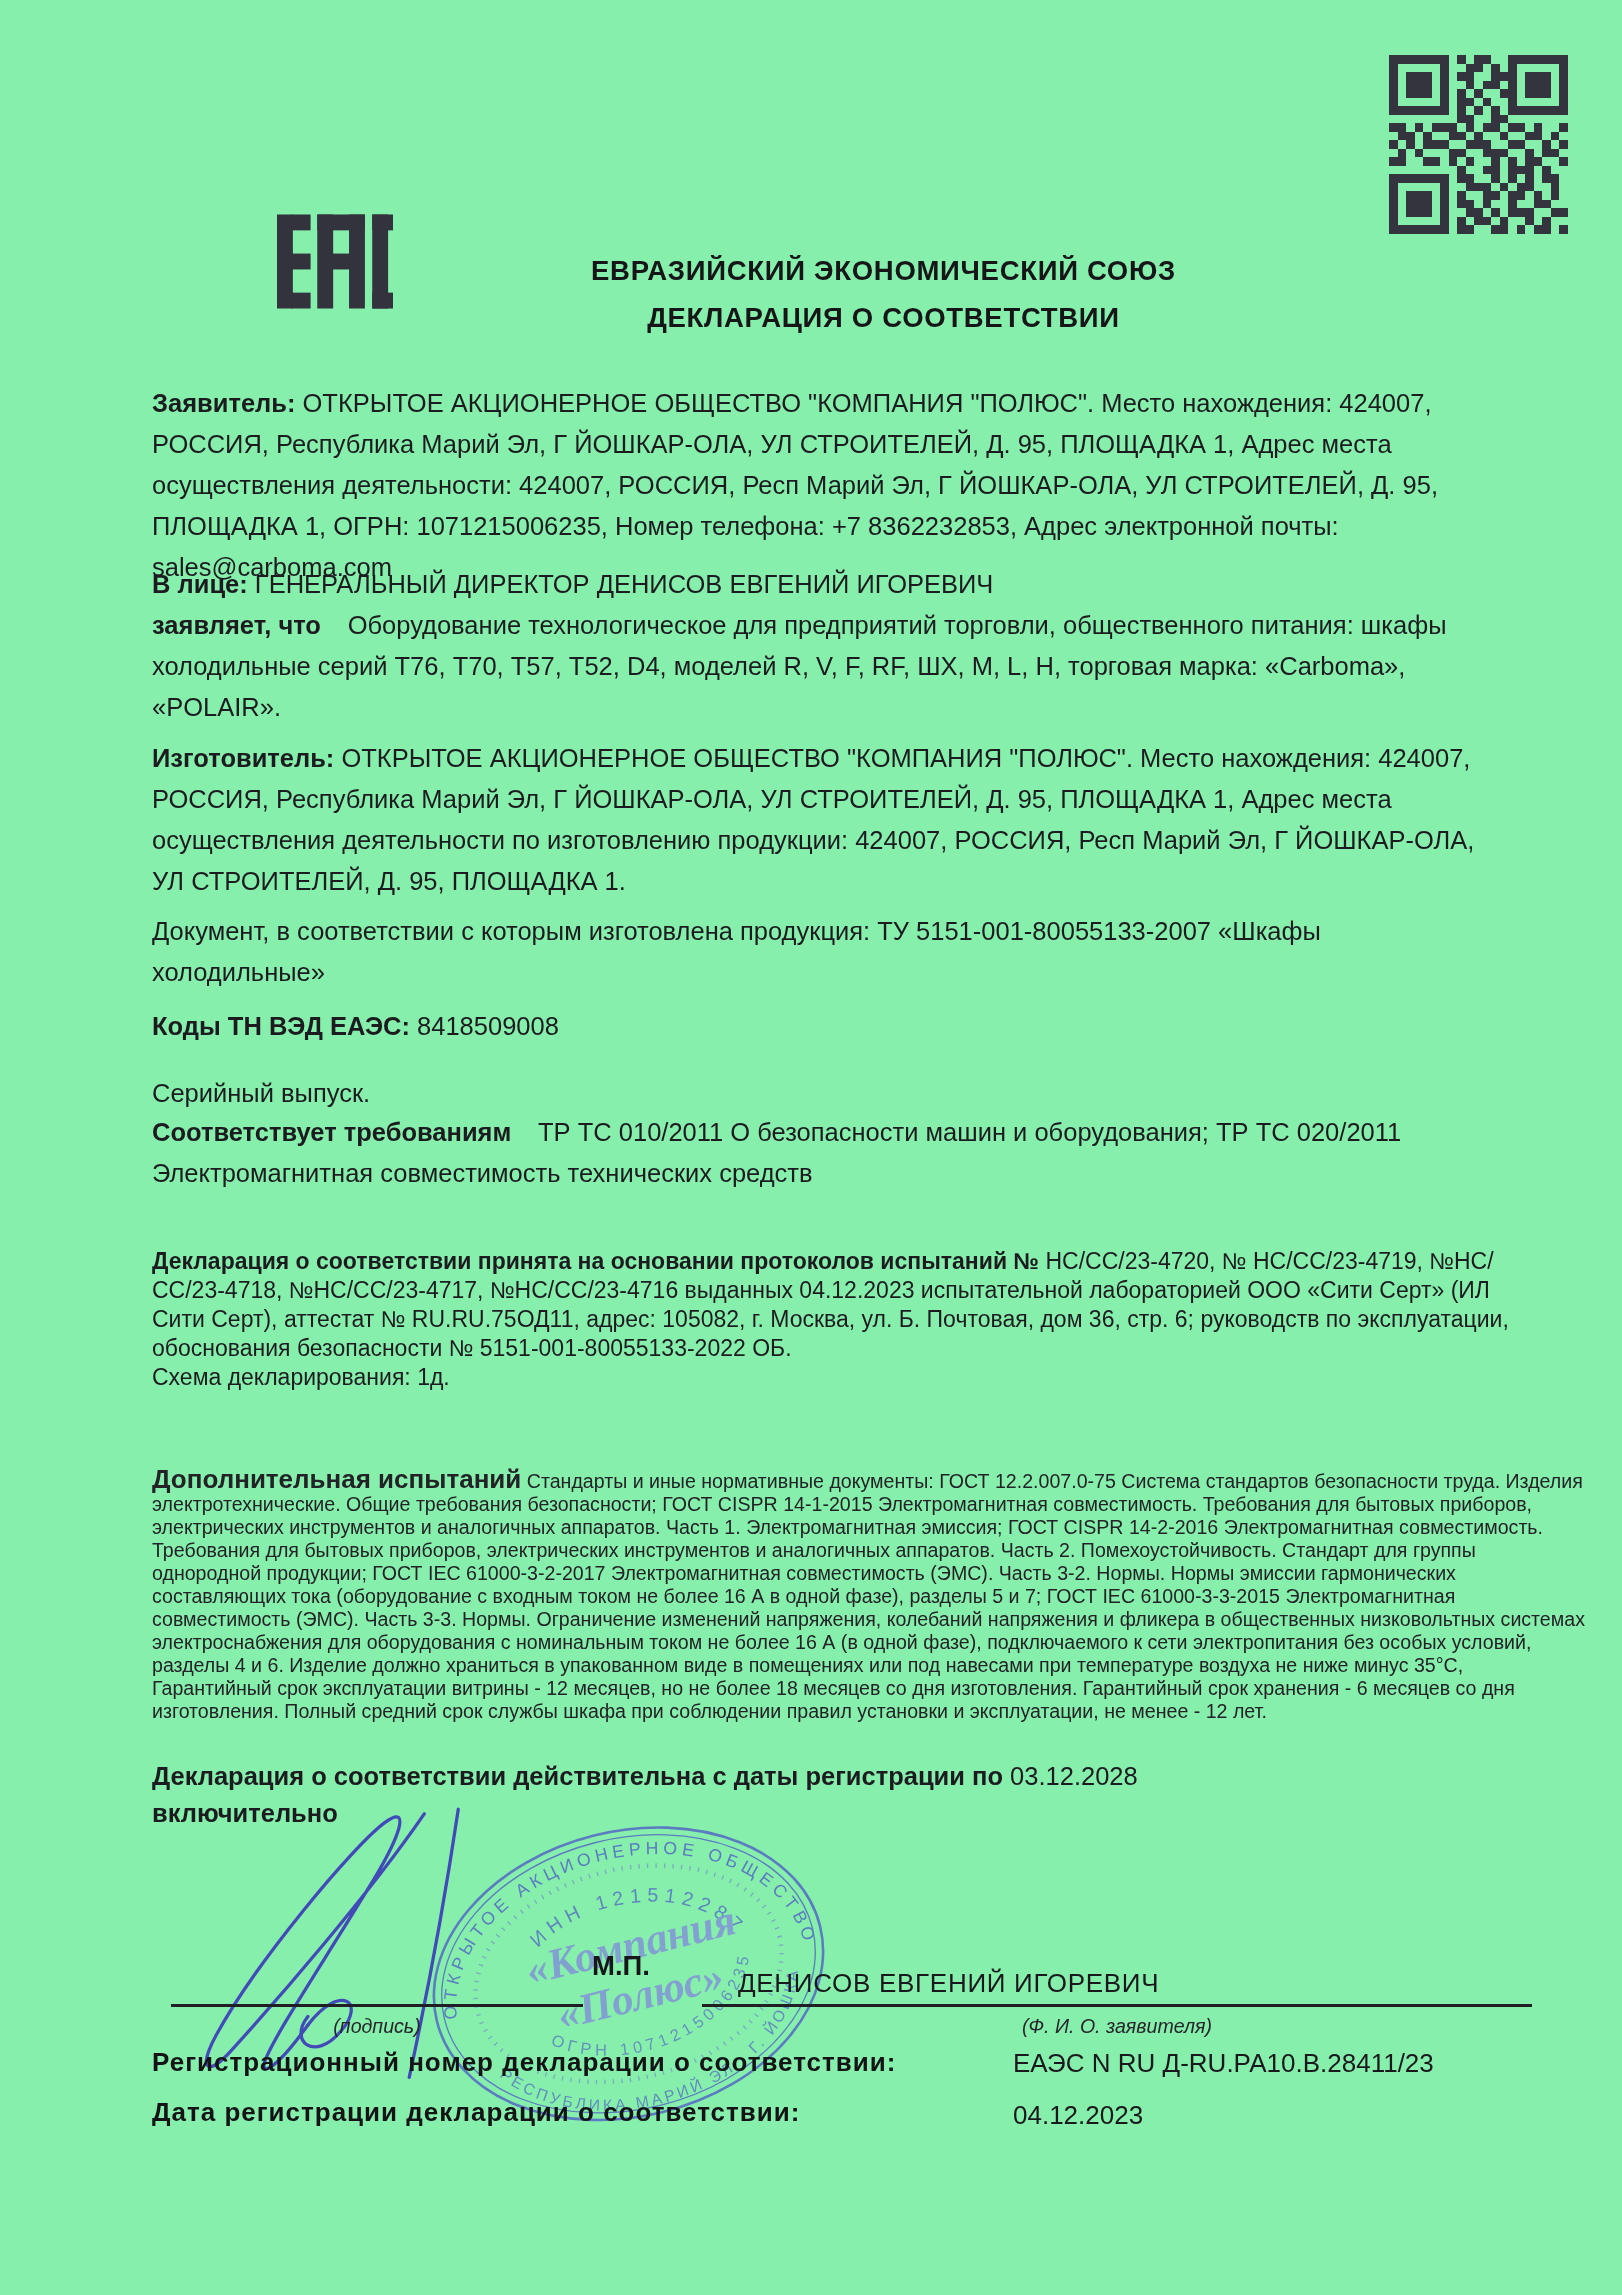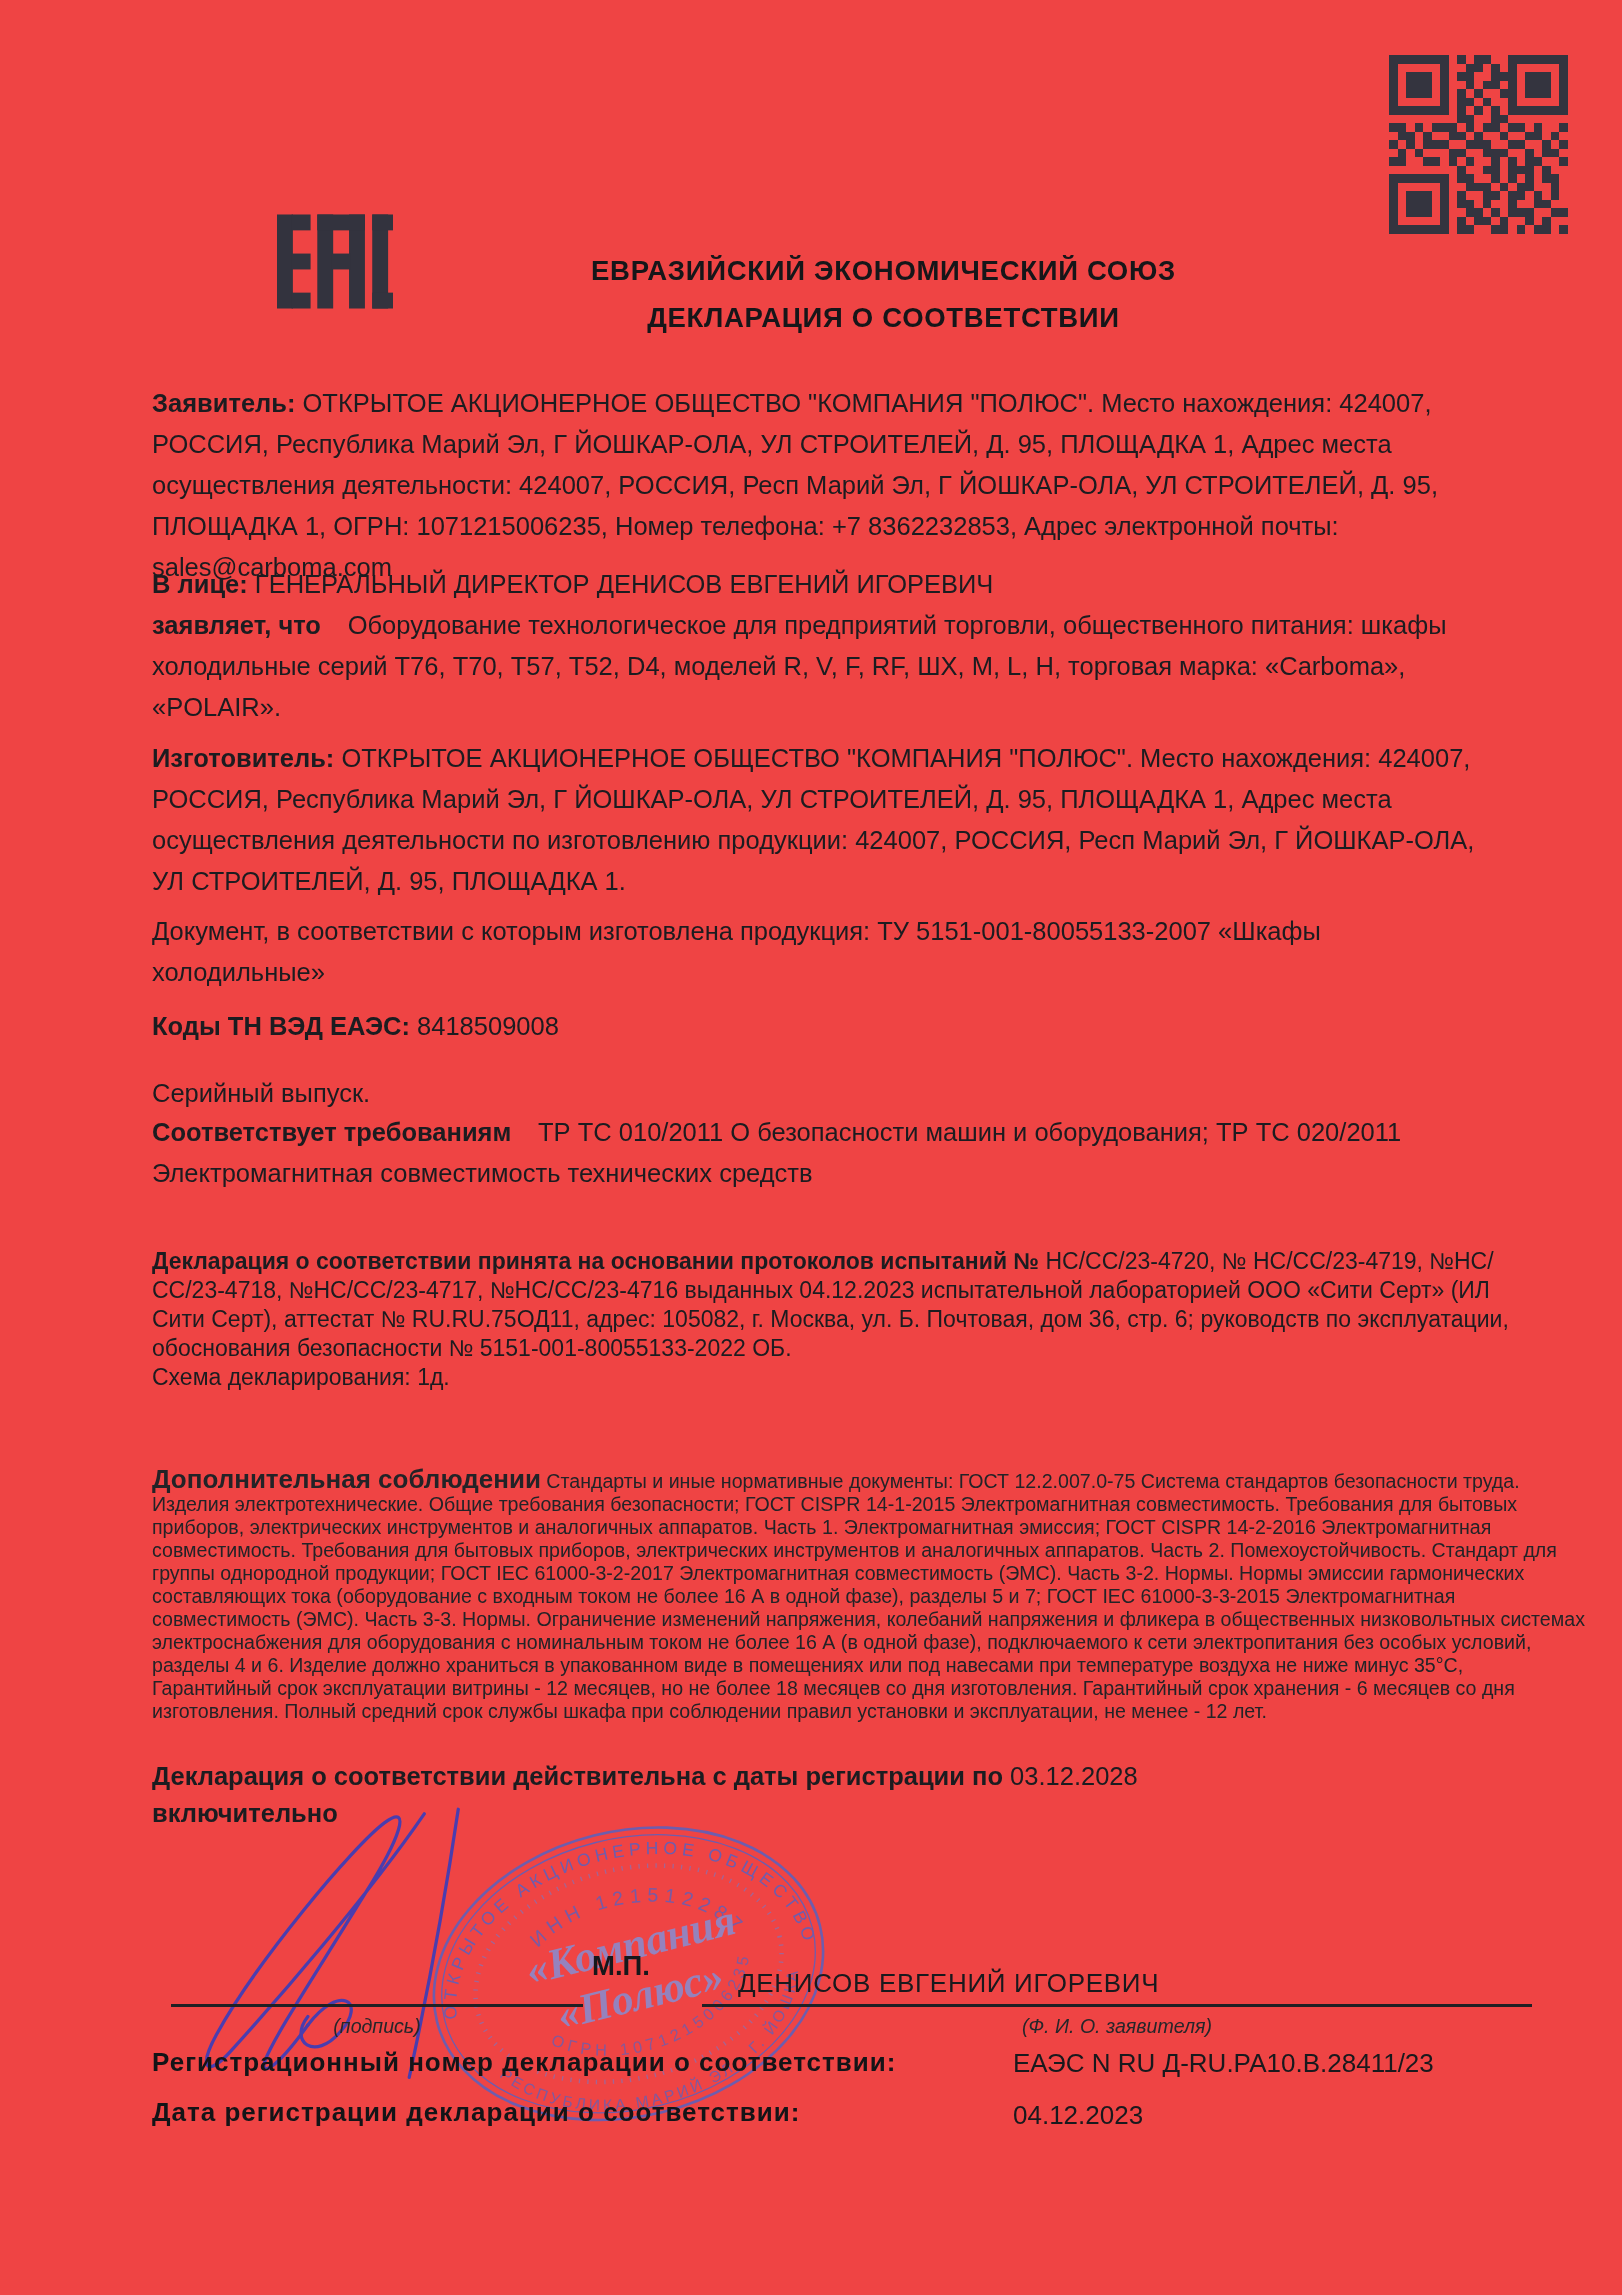--- a/index.html
+++ b/index.html
@@ -1,17 +1,17 @@
 <!DOCTYPE html>
 <html style="font-size:10.5px"><head>
 <meta charset="utf-8">
 <style>
   html,body{margin:0;padding:0;background:#ffffff;}
   .page{
-    position:relative;width:1623px;height:2295px;background:#ef4444;
+    position:relative;width:1623px;height:2295px;background:#86efac;
     font-family:"Liberation Sans", sans-serif;color:#1b1b1f;overflow:hidden;
   }
   .abs{position:absolute;}
   
   .title-wrap{left:152px;width:1463px;text-align:center;}
   .title{font-weight:bold;font-size:27.5px;letter-spacing:0.7px;color:#161619;}
   
   .qr{left:1389px;top:55px;}
   .qr-row{display:flex;height:8.5px;}
   .qm{width:8.5px;height:8.5px;}
@@ -593,21 +593,21 @@
 
   <div class="abs para para-basis" style="top:1247px;">
     <div>
       <span class="lead">Декларация о соответствии принята на основании протоколов испытаний №</span>
       <span>НС/СС/23-4720, № НС/СС/23-4719, №НС/СС/23-4718, №НС/СС/23-4717, №НС/СС/23-4716 выданных 04.12.2023 испытательной лабораторией ООО «Сити Серт» (ИЛ Сити Серт), аттестат № RU.RU.75ОД11, адрес: 105082, г. Москва, ул. Б. Почтовая, дом 36, стр. 6; руководств по эксплуатации, обоснования безопасности № 5151-001-80055133-2022 ОБ.</span>
     </div>
     <div>Схема декларирования: 1д.</div>
   </div>
 
   <div class="abs para para-fine" style="top:1468px;">
-    <span class="lead-big">Дополнительная соблюдении</span>
+    <span class="lead-big">Дополнительная испытаний</span>
     <span>Стандарты и иные нормативные документы: ГОСТ 12.2.007.0-75 Система стандартов безопасности труда. Изделия электротехнические. Общие требования безопасности; ГОСТ CISPR 14-1-2015 Электромагнитная совместимость. Требования для бытовых приборов, электрических инструментов и аналогичных аппаратов. Часть 1. Электромагнитная эмиссия; ГОСТ CISPR 14-2-2016 Электромагнитная совместимость. Требования для бытовых приборов, электрических инструментов и аналогичных аппаратов. Часть 2. Помехоустойчивость. Стандарт для группы однородной продукции; ГОСТ IEC 61000-3-2-2017 Электромагнитная совместимость (ЭМС). Часть 3-2. Нормы. Нормы эмиссии гармонических составляющих тока (оборудование с входным током не более 16 А в одной фазе), разделы 5 и 7; ГОСТ IEC 61000-3-3-2015 Электромагнитная совместимость (ЭМС). Часть 3-3. Нормы. Ограничение изменений напряжения, колебаний напряжения и фликера в общественных низковольтных системах электроснабжения для оборудования с номинальным током не более 16 А (в одной фазе), подключаемого к сети электропитания без особых условий, разделы 4 и 6. Изделие должно храниться в упакованном виде в помещениях или под навесами при температуре воздуха не ниже минус 35°С, Гарантийный срок эксплуатации витрины - 12 месяцев, но не более 18 месяцев со дня изготовления. Гарантийный срок хранения - 6 месяцев со дня изготовления. Полный средний срок службы шкафа при соблюдении правил установки и эксплуатации, не менее - 12 лет.</span>
   </div>
 
   <div class="abs para para-validity" style="top:1758px;">
     <span>Декларация о соответствии действительна с даты регистрации по</span>
     <span class="regular">03.12.2028</span>
     <span>включительно</span>
   </div>
 
   <svg class="abs stamp-svg" style="left:393px;top:1796px;" width="471" height="366" viewBox="0 0 720 560" xmlns="http://www.w3.org/2000/svg">

